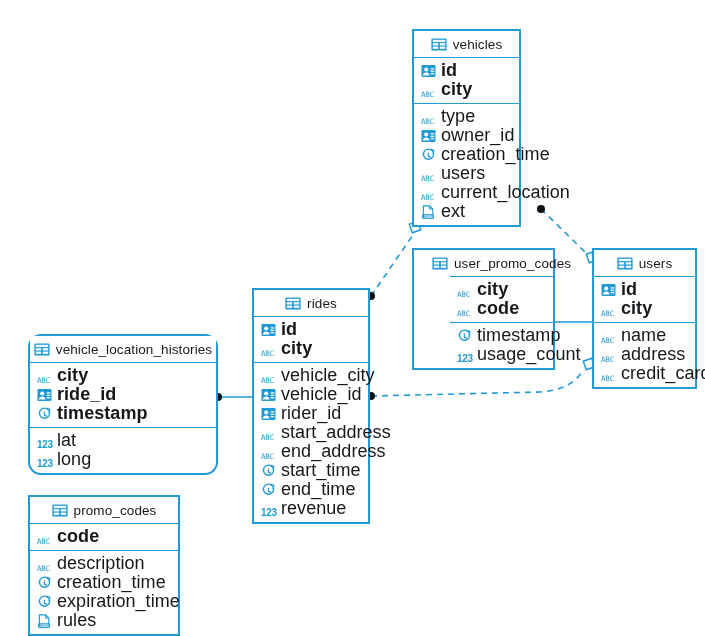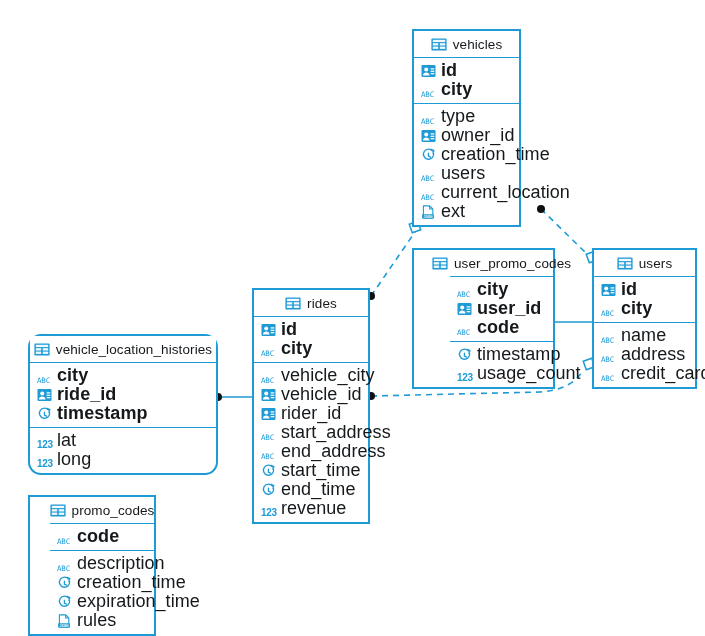--- a/index.html
+++ b/index.html
@@ -231,33 +231,20 @@
           </svg>
         </span>
         <span class="entity-title">user_promo_codes</span>
       </div>
       <div class="section pk">
         <div class="field key">
           <span class="ticon"><span class="texticon">ABC</span></span>
           <span class="field-label">city</span>
         </div>
         <div class="field key">
-          <span class="ticon">
-            <svg width="15" height="14" viewBox="0 0 15 14">
-              <rect x="0.5" y="1" width="14" height="12" rx="1.2" fill="#1e9ad6"></rect>
-              <circle cx="5.2" cy="5.4" r="2" fill="#ffffff"></circle>
-              <path d="M1.9 11.6c0-1.9 1.5-3.1 3.3-3.1s3.3 1.2 3.3 3.1z" fill="#ffffff"></path>
-              <rect x="9.6" y="4.3" width="3.7" height="1.2" fill="#ffffff"></rect>
-              <rect x="9.6" y="6.7" width="3.7" height="1.2" fill="#ffffff"></rect>
-              <rect x="9.6" y="9.1" width="3.7" height="1.2" fill="#ffffff"></rect>
-            </svg>
-          </span>
-          <span class="field-label">user_id</span>
-        </div>
-        <div class="field key">
           <span class="ticon"><span class="texticon">ABC</span></span>
           <span class="field-label">code</span>
         </div>
       </div>
       <div class="section cols">
         <div class="field">
           <span class="ticon">
             <svg width="15" height="14" viewBox="0 0 15 14">
               <path d="M11.6 3.1 A5.1 5.1 0 1 0 12.6 5.6" fill="none" stroke="#1e9ad6" stroke-width="1.35" stroke-linecap="round"></path>
               <path d="M10.2 1.4 L12.9 2.6 L11.9 5.3" fill="none" stroke="#1e9ad6" stroke-width="1.25" stroke-linecap="round" stroke-linejoin="round"></path>
@@ -465,21 +452,21 @@
         <div class="field">
           <span class="ticon"><span class="numicon">123</span></span>
           <span class="field-label">lat</span>
         </div>
         <div class="field">
           <span class="ticon"><span class="numicon">123</span></span>
           <span class="field-label">long</span>
         </div>
       </div>
     </div>
-    <div class="entity" style="left: 28px; top: 495px; width: 128px; padding-left: 20px;">
+    <div class="entity" style="left: 28px; top: 495px; width: 152px;">
       <div class="entity-header">
         <span style="display: inline-flex;">
           <svg width="16" height="13" viewBox="0 0 16 13">
             <rect x="0.4" y="0.4" width="15.2" height="12.2" rx="1.2" fill="#1e9ad6"></rect>
             <rect x="1.8" y="1.8" width="12.4" height="2.3" fill="#ffffff" opacity="0.95"></rect>
             <rect x="1.8" y="5.2" width="5.4" height="2.3" fill="#ffffff" opacity="0.95"></rect>
             <rect x="8.8" y="5.2" width="5.4" height="2.3" fill="#ffffff" opacity="0.95"></rect>
             <rect x="1.8" y="8.6" width="5.4" height="2.3" fill="#ffffff" opacity="0.95"></rect>
             <rect x="8.8" y="8.6" width="5.4" height="2.3" fill="#ffffff" opacity="0.95"></rect>
           </svg>

